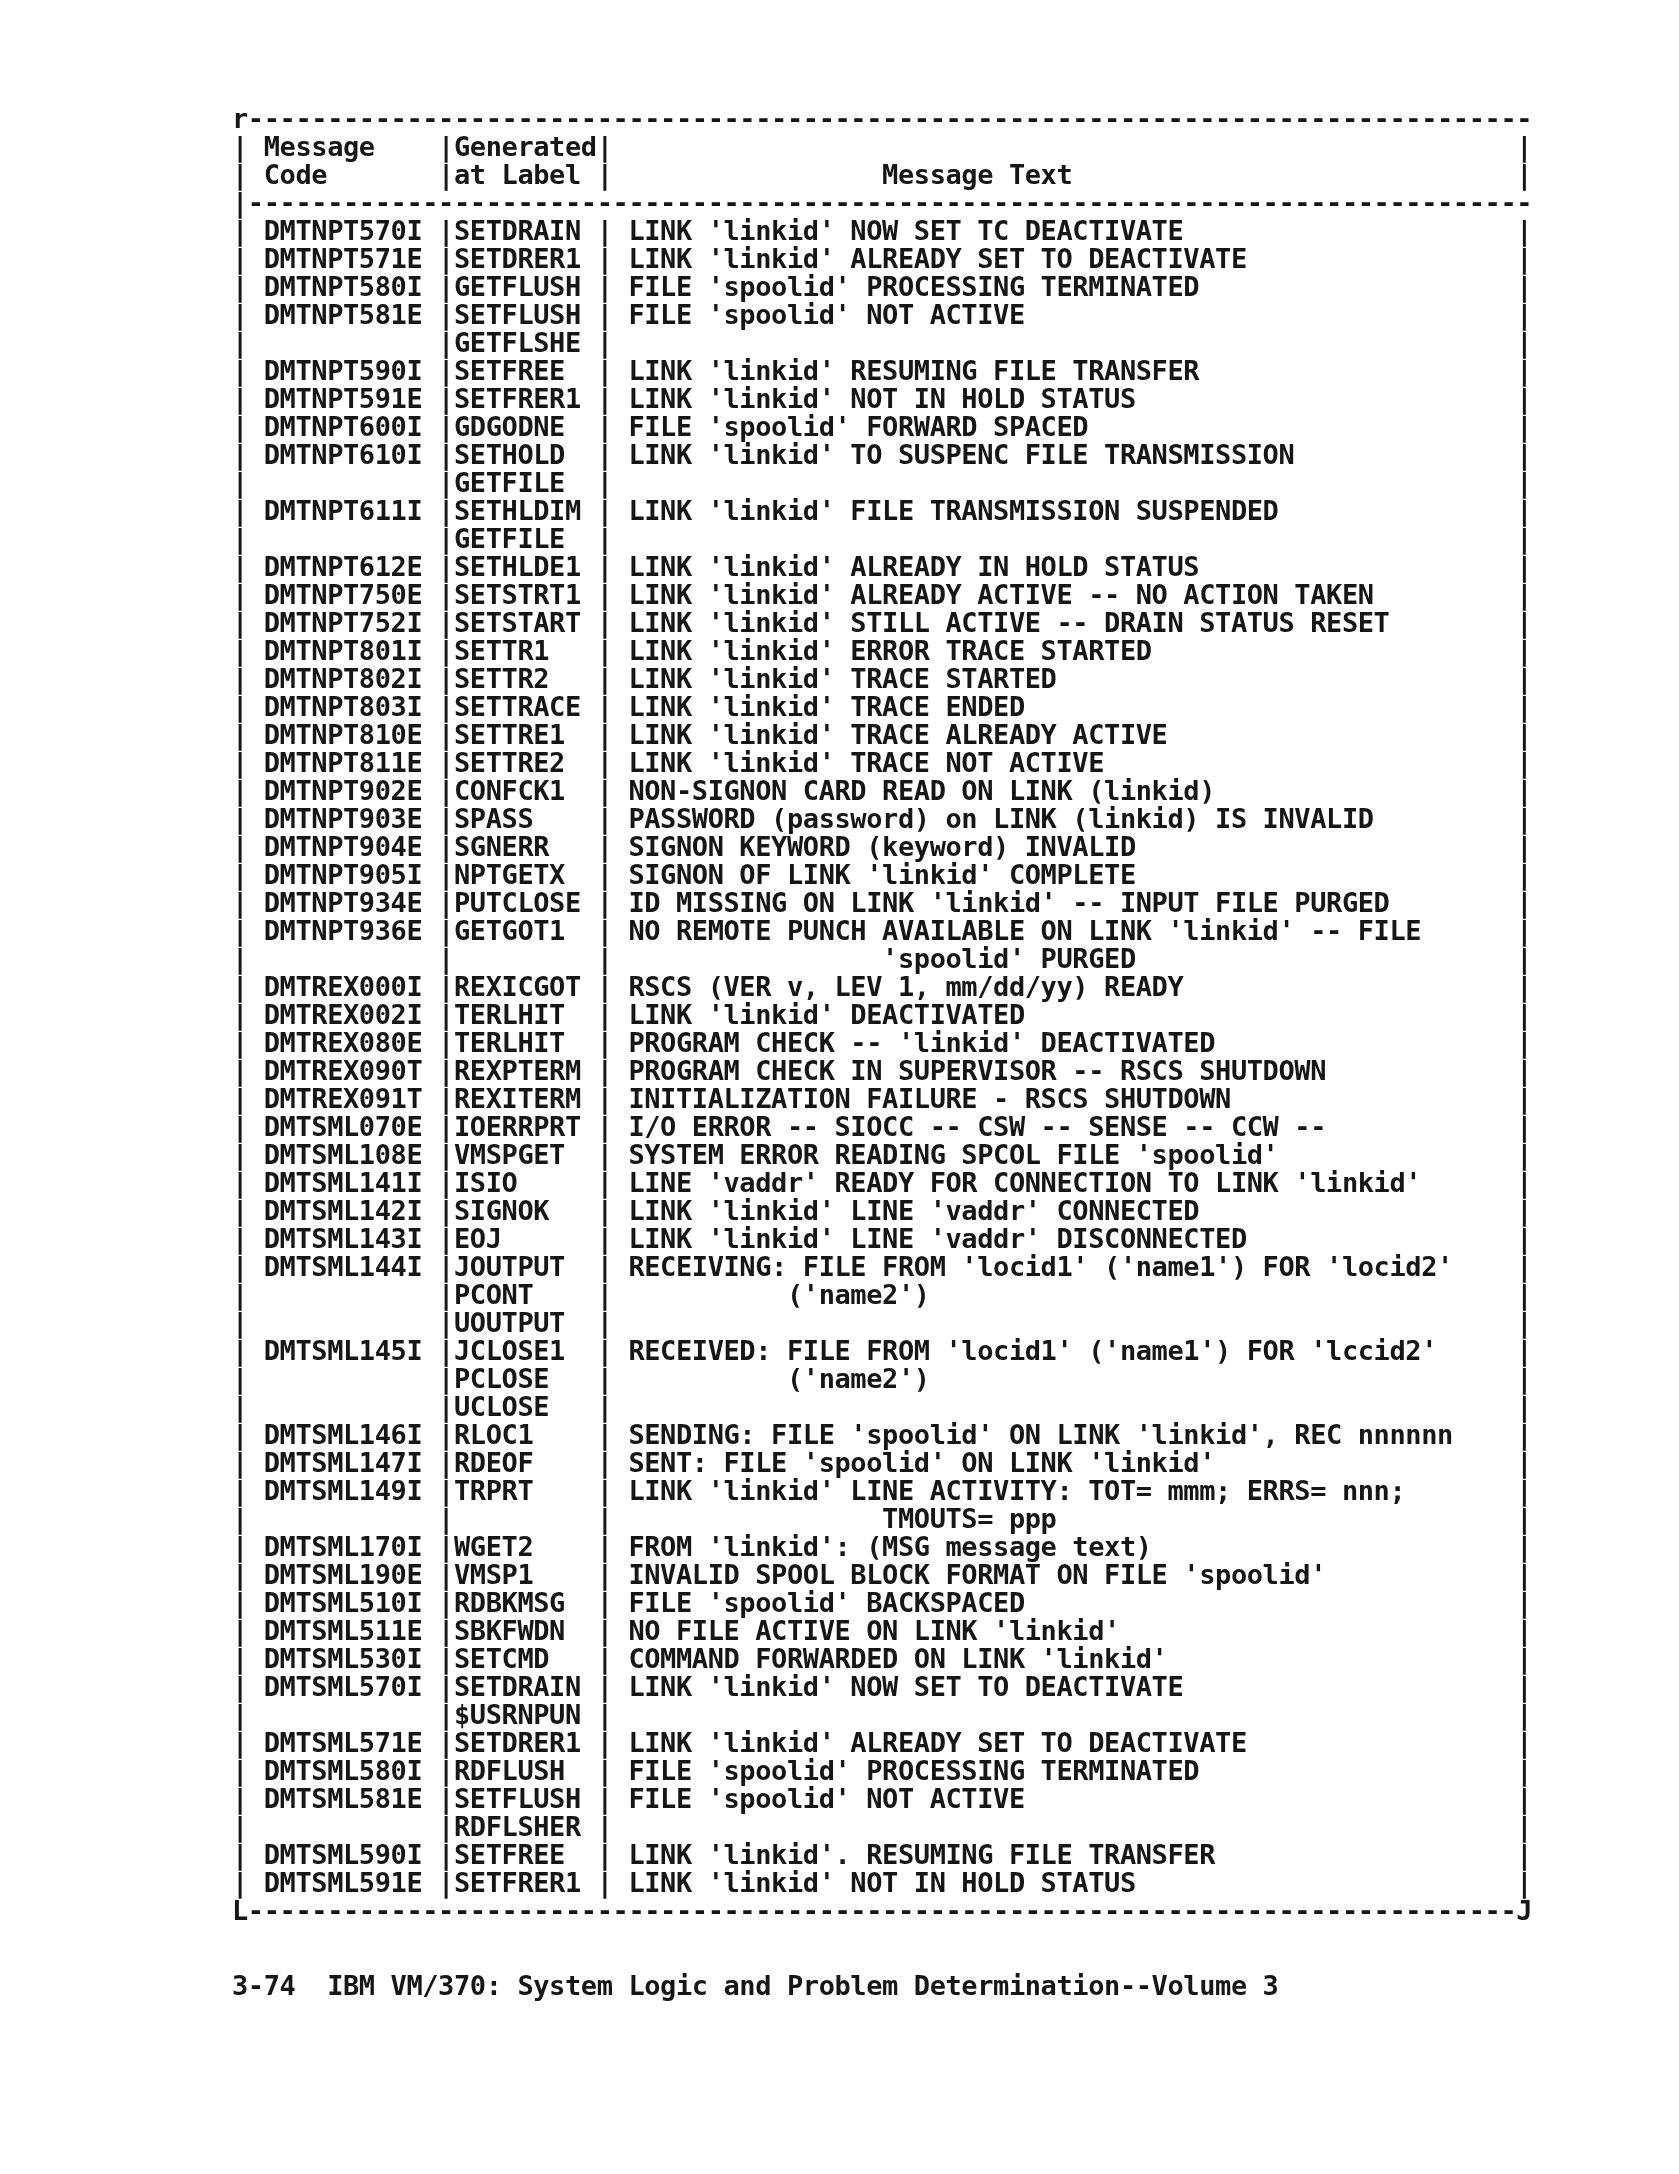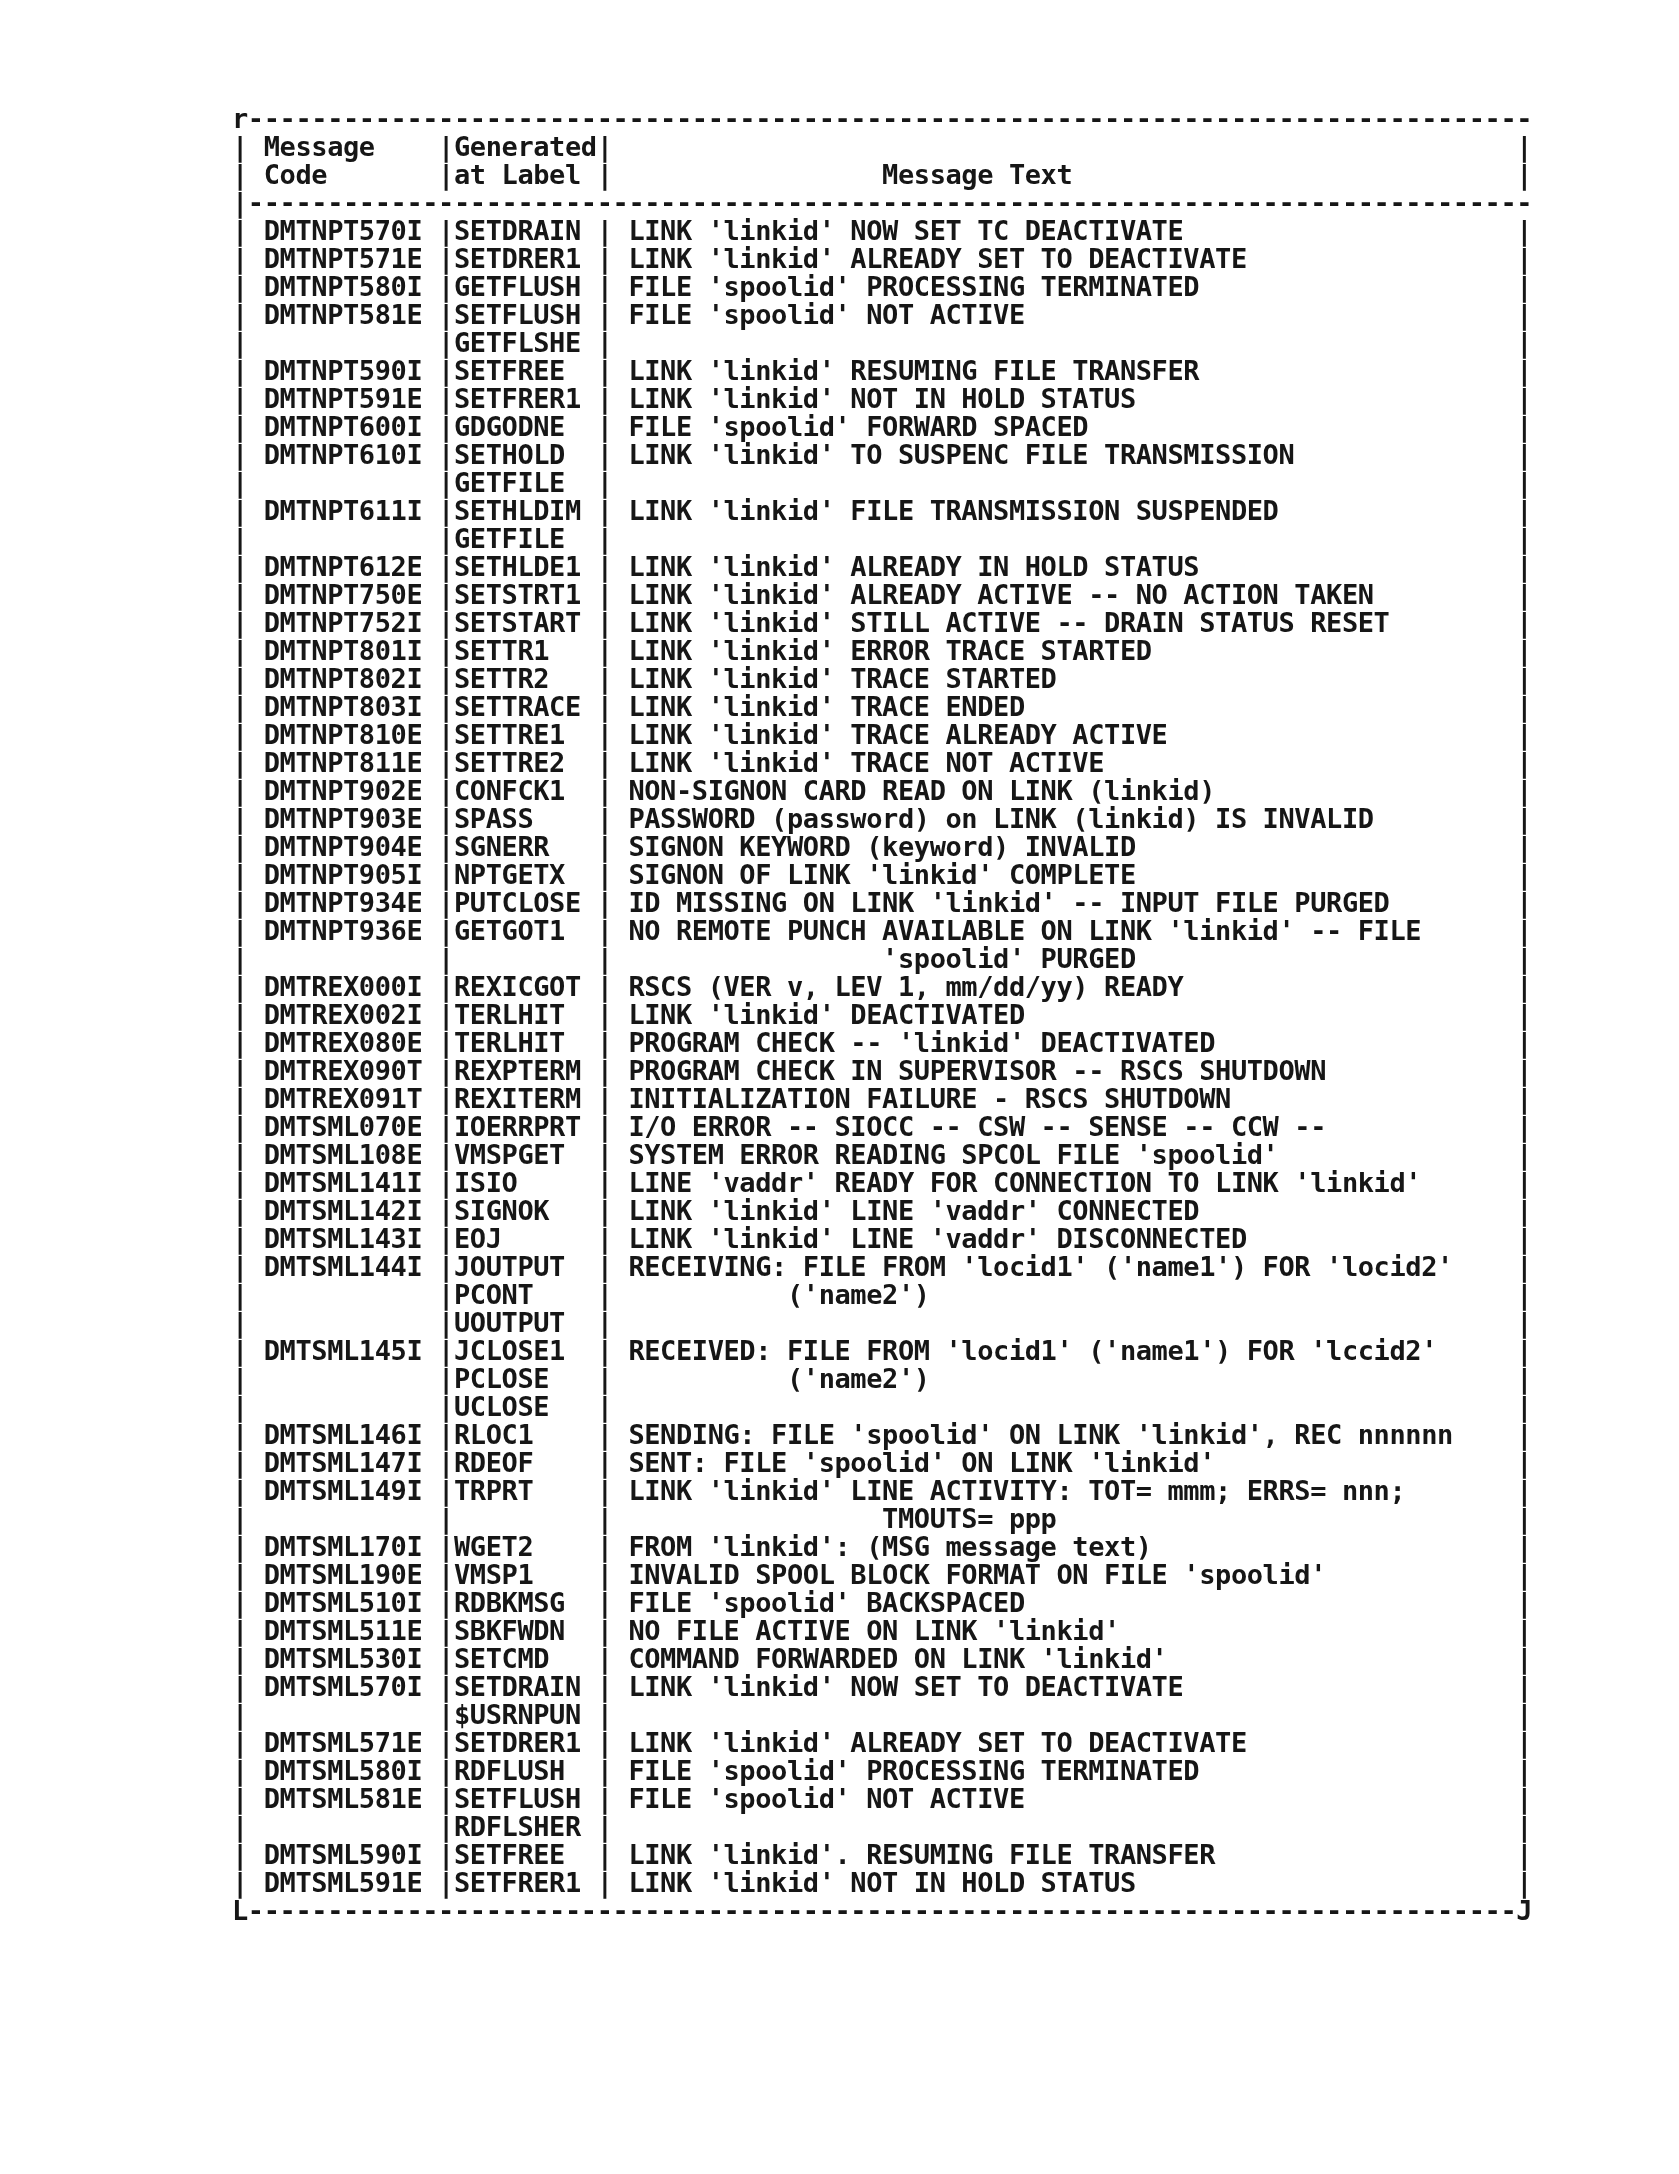--- a/index.html
+++ b/index.html
@@ -103,14 +103,15 @@
 | DMTSML530I |SETCMD   | COMMAND FORWARDED ON LINK 'linkid'                      |
 | DMTSML570I |SETDRAIN | LINK 'linkid' NOW SET TO DEACTIVATE                     |
 |            |$USRNPUN |                                                         |
 | DMTSML571E |SETDRER1 | LINK 'linkid' ALREADY SET TO DEACTIVATE                 |
 | DMTSML580I |RDFLUSH  | FILE 'spoolid' PROCESSING TERMINATED                    |
 | DMTSML581E |SETFLUSH | FILE 'spoolid' NOT ACTIVE                               |
 |            |RDFLSHER |                                                         |
 | DMTSML590I |SETFREE  | LINK 'linkid'. RESUMING FILE TRANSFER                   |
 | DMTSML591E |SETFRER1 | LINK 'linkid' NOT IN HOLD STATUS                        |
 L--------------------------------------------------------------------------------J</pre>
+  <div class="page-footer">3-74  IBM VM/370: System Logic and Problem Determination--Volume 3</div>
 </div>
 
 
 </body></html>

